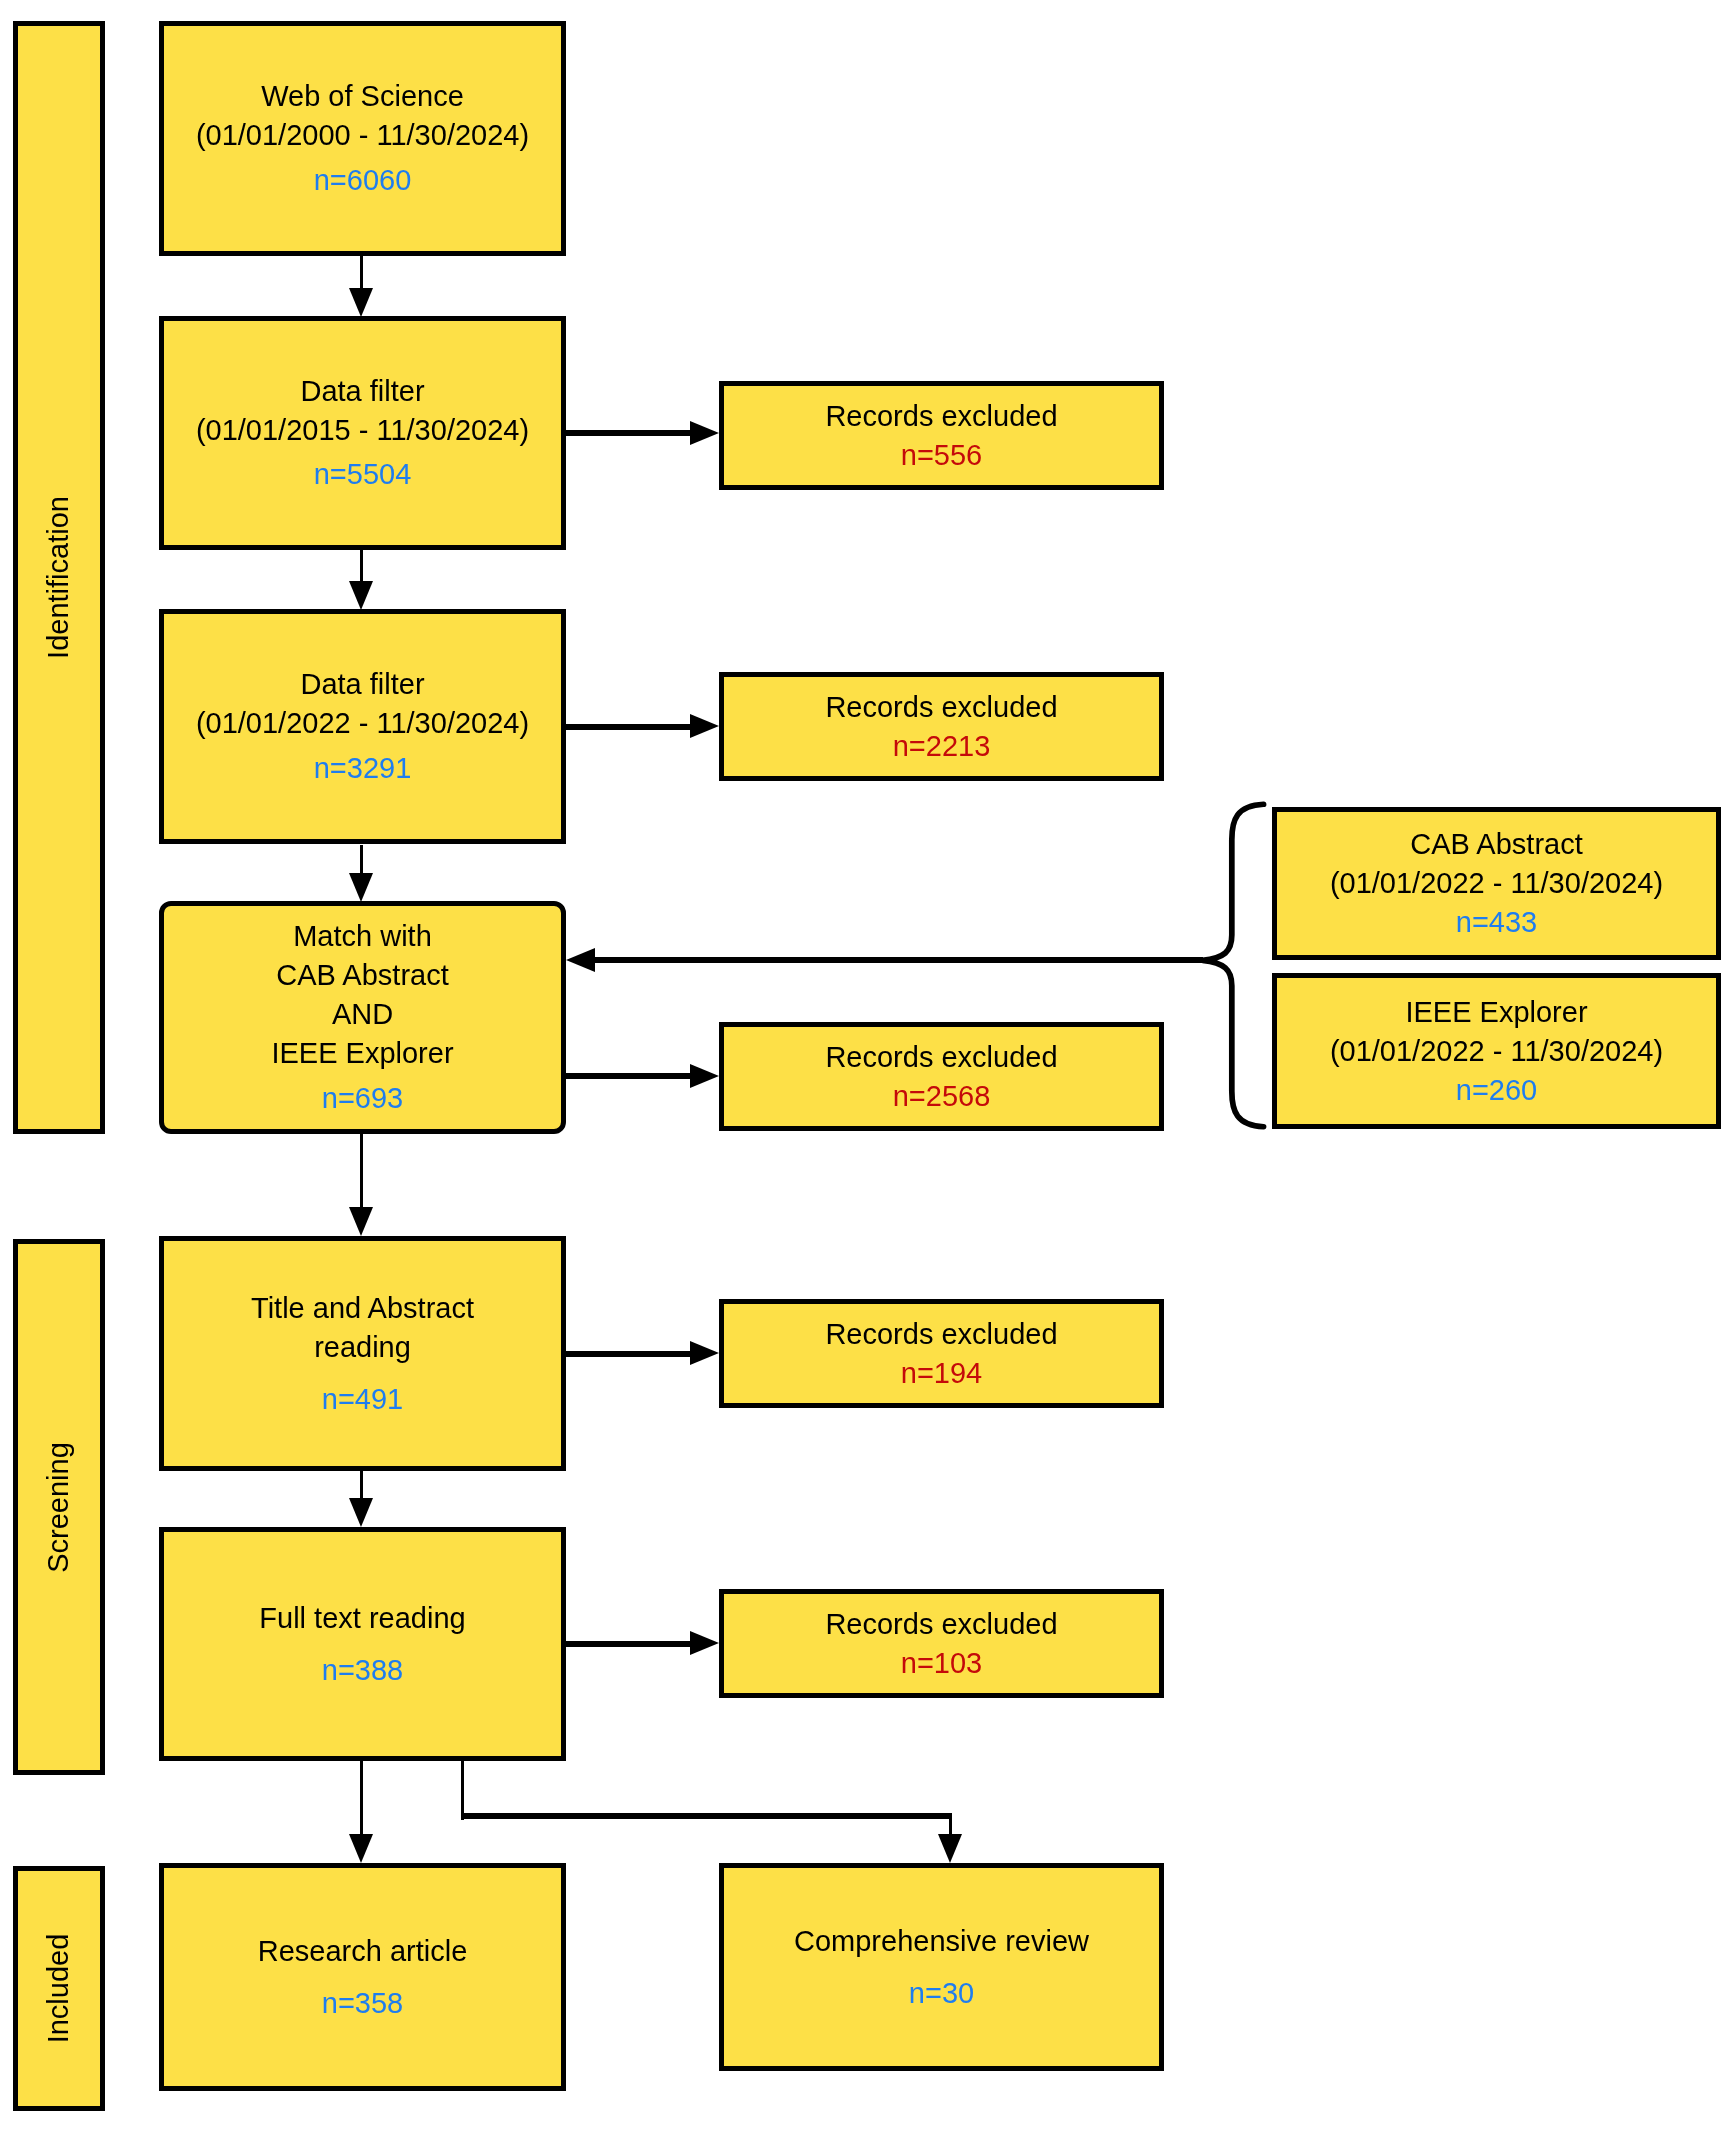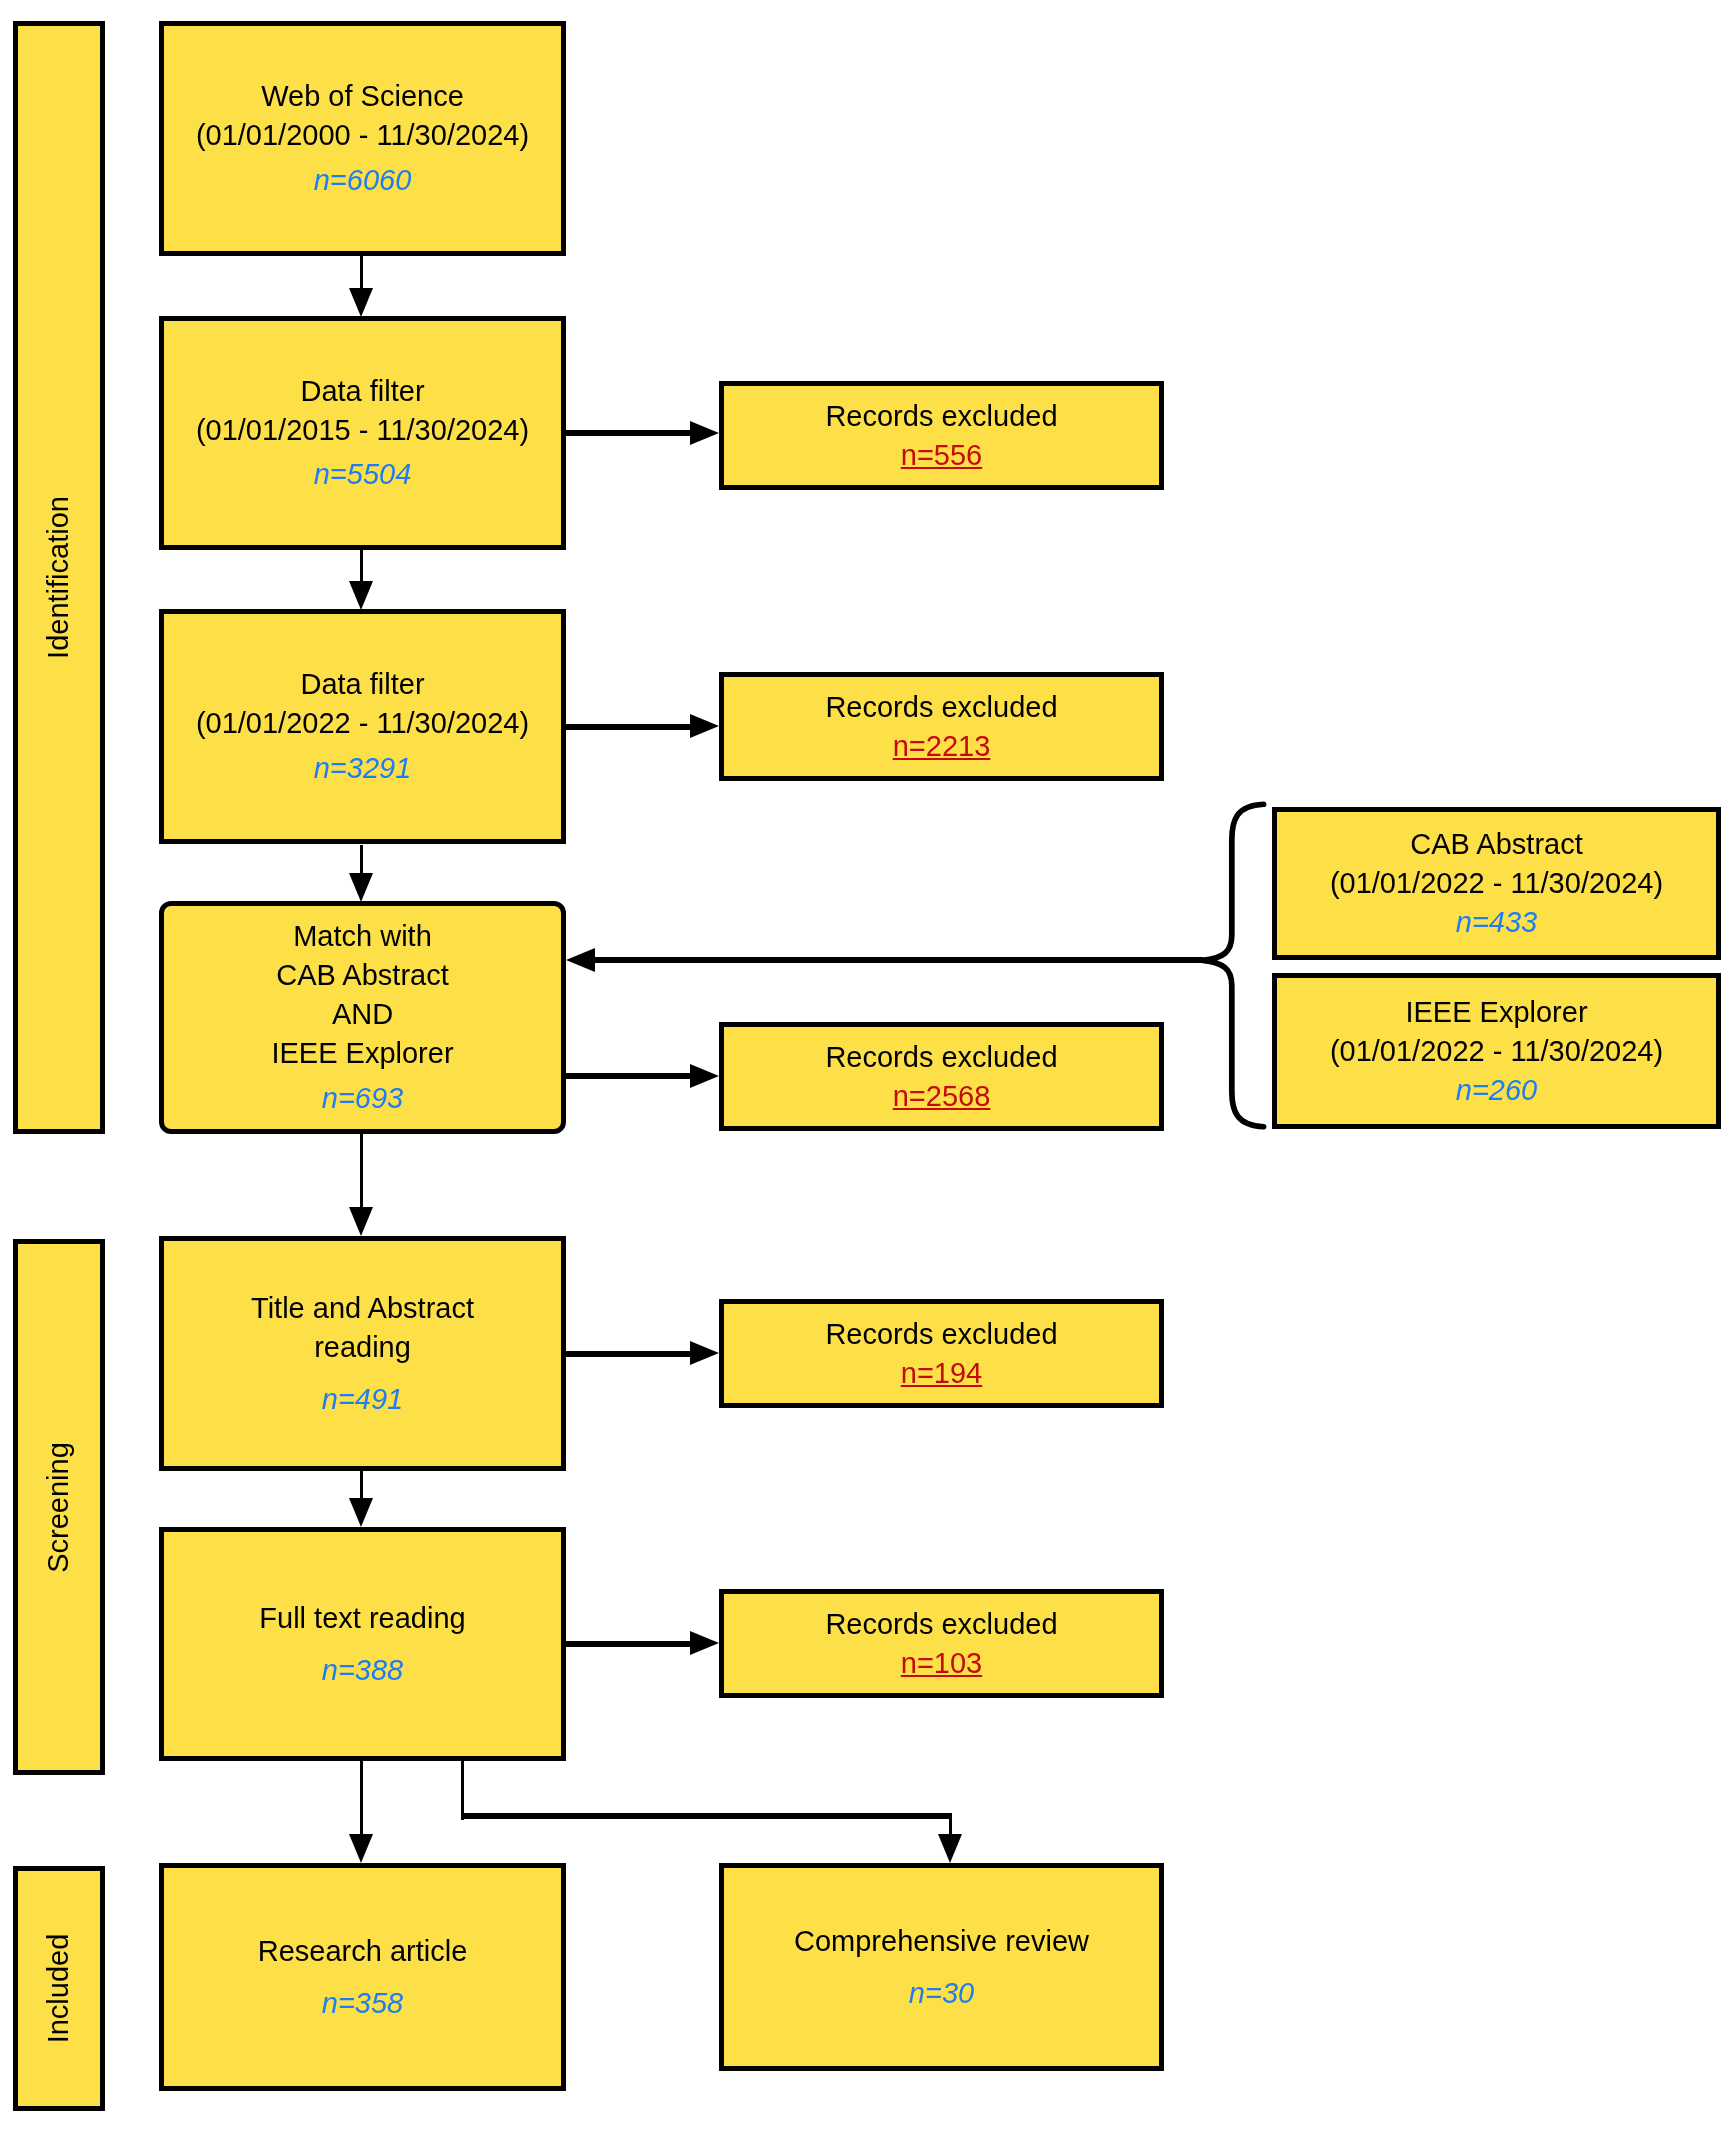--- a/index.html
+++ b/index.html
@@ -10,22 +10,22 @@
   .box, .stage{
     position:absolute; box-sizing:border-box; background:#fde047;
     border:5.1px solid #000;
     display:flex; flex-direction:column; align-items:center; justify-content:center;
     text-align:center; font-size:29px; line-height:39px;
   }
   .stage{border-width:5.7px;}
   .vtext{transform:rotate(-90deg); white-space:nowrap; font-size:29px;}
   .n{margin-top:5.1px;}
   .n.gap{margin-top:13px;}
-  .blue{color:#1E7DF0;font-style:italic;}
-  .red{color:#C40A0A;text-decoration:underline;}
+  .blue{color:#1E7DF0;}
+  .red{color:#C40A0A;}
   .vline{position:absolute; width:3.2px; background:#000;}
   .hline{position:absolute; height:6.4px; background:#000;}
   .tri{position:absolute; width:0; height:0;}
   .tri-down{border-left:12.7px solid transparent; border-right:12.7px solid transparent; border-top:29px solid #000;}
   .tri-right{border-top:12.7px solid transparent; border-bottom:12.7px solid transparent; border-left:29px solid #000;}
   .tri-left{border-top:12.7px solid transparent; border-bottom:12.7px solid transparent; border-right:29px solid #000;}
 
   
   #stage-identification{left:12.7px; top:21px;   width:92px; height:1113px;}
   #stage-screening     {left:12.7px; top:1239px; width:92px; height:536px;}

